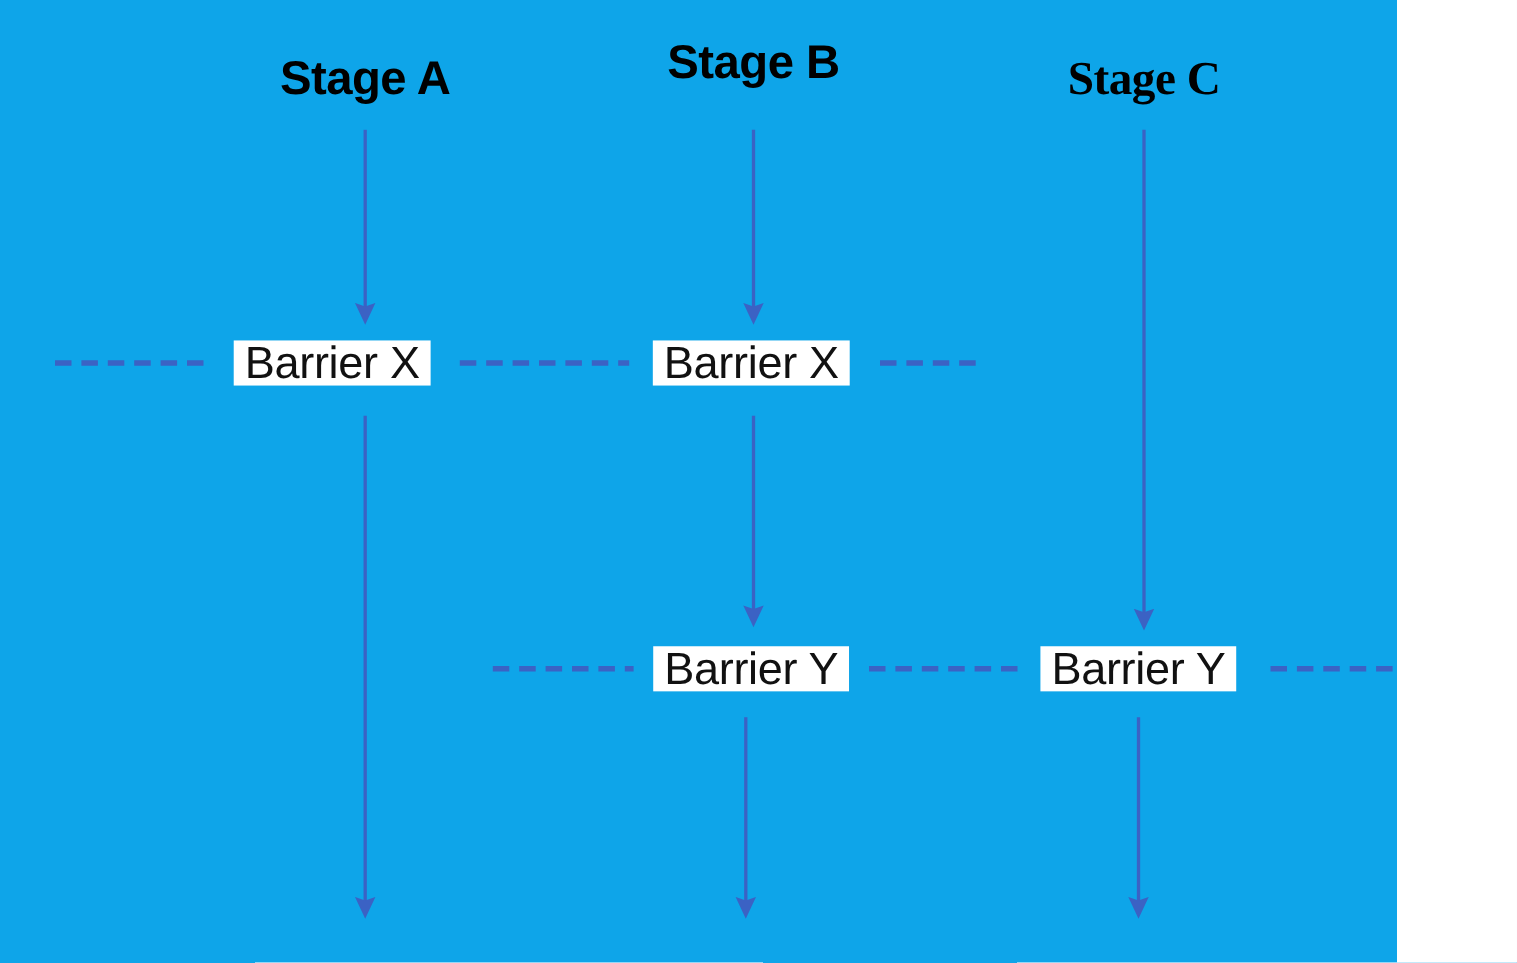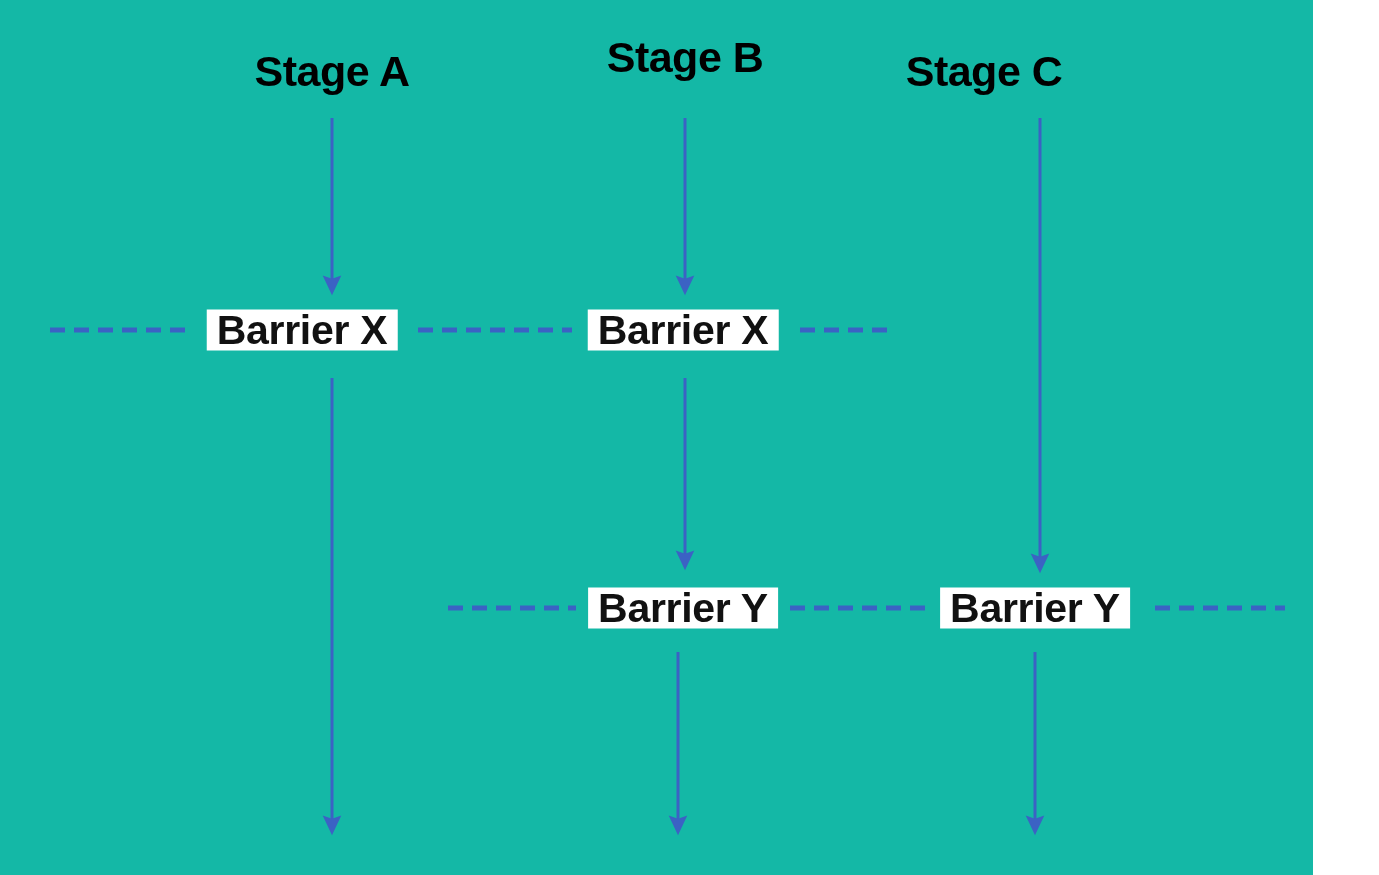--- a/index.html
+++ b/index.html
@@ -8,23 +8,22 @@
     background: #ffffff;
   }
   body {
     font-family: "Liberation Sans", sans-serif;
     -webkit-font-smoothing: antialiased;
   }
   #canvas {
     position: relative;
     width: 1270px;
     height: 875px;
-    background: #14b8a6;
+    background: #0ea5e9;
     overflow: hidden;
-    padding-left: 43px;
   }
   #vector-layer {
     position: absolute;
     left: 0;
     top: 0;
     width: 1379px;
     height: 875px;
   }
   .stage-header {
     position: absolute;
@@ -33,21 +32,21 @@
     color: #000000;
     letter-spacing: -0.5px;
     white-space: nowrap;
     text-align: center;
     transform: translateX(-50%);
     line-height: 1;
   }
   .barrier-label {
     position: absolute;
     font-size: 41px;
-    font-weight: bold;
+    font-weight: normal;
     color: #111111;
     letter-spacing: -0.3px;
     white-space: nowrap;
     text-align: center;
     transform: translate(-50%, -50%);
     line-height: 1;
     background: #ffffff;
     padding: 0 10px;
   }
 </style>
@@ -78,21 +77,21 @@
         <line x1="800" y1="330" x2="892" y2="330" stroke="#3B62C4" stroke-width="5" stroke-dasharray="15 9" stroke-linecap="butt"></line>
         <line x1="448" y1="608" x2="576" y2="608" stroke="#3B62C4" stroke-width="5" stroke-dasharray="15 9" stroke-linecap="butt"></line>
         <line x1="790" y1="608" x2="928" y2="608" stroke="#3B62C4" stroke-width="5" stroke-dasharray="15 9" stroke-linecap="butt"></line>
         <line x1="1155" y1="608" x2="1285" y2="608" stroke="#3B62C4" stroke-width="5" stroke-dasharray="15 9" stroke-linecap="butt"></line>
       </g>
   </svg>
 
   <div id="header-layer">
       <div class="stage-header" style="left: 332px; top: 50px;">Stage A</div>
       <div class="stage-header" style="left: 685px; top: 36px;">Stage B</div>
-      <div class="stage-header" style="left: 984px; top: 50px;">Stage C</div>
+      <div class="stage-header" style="left: 1040px; top: 50px; font-family: Liberation Serif, serif;">Stage C</div>
     </div>
   <div id="barrier-layer">
       <div class="barrier-label" style="left: 302px; top: 330px;">Barrier X</div>
       <div class="barrier-label" style="left: 683px; top: 330px;">Barrier X</div>
       <div class="barrier-label" style="left: 683px; top: 608px;">Barrier Y</div>
       <div class="barrier-label" style="left: 1035px; top: 608px;">Barrier Y</div>
     </div>
 
 </div>
 

